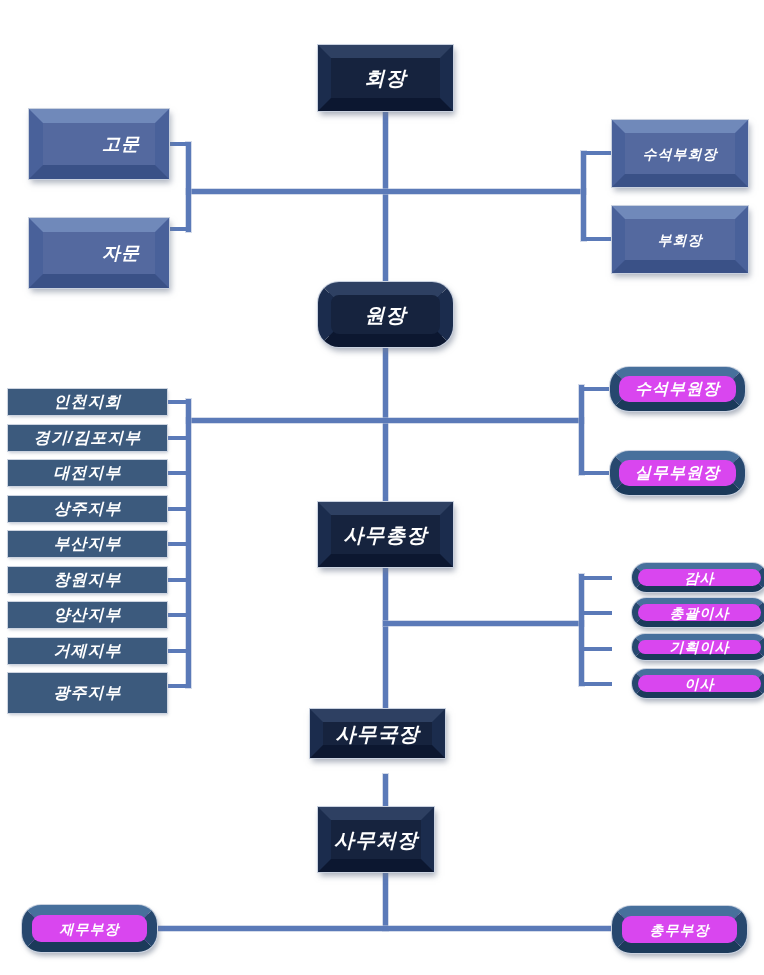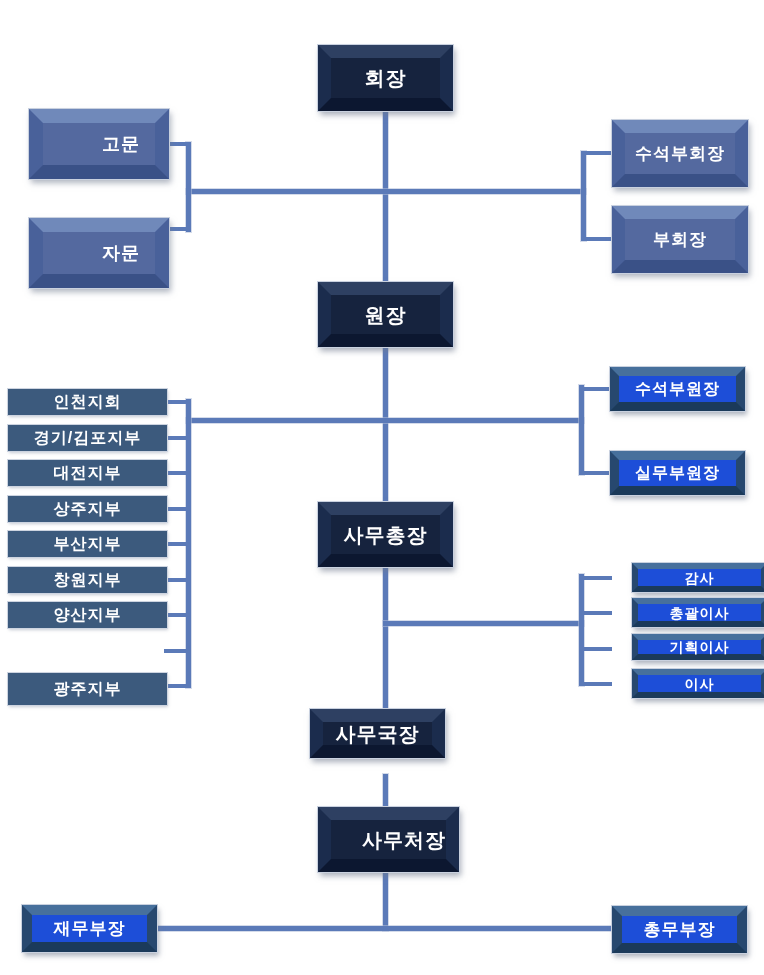--- a/index.html
+++ b/index.html
@@ -9,42 +9,43 @@
   }
   .canvas{position:absolute;left:0;top:0;width:764px;height:975px;}
   
   .line{position:absolute;background:#5b7ab8;}
   .line.halo{box-shadow:0 0 0 1px rgba(176,190,216,.55);}
   
   .node{
     position:absolute;box-sizing:border-box;display:flex;align-items:center;justify-content:center;
     color:#ffffff;font-weight:bold;letter-spacing:1px;line-height:1;text-align:center;
   }
-  .node span{display:block;}
+  .node span{display:block;font-style:italic;}
   
   .bevel{border-style:solid;}
   .bevel-dark{
     border-color:#2e4062 #1b2c4d #0c1730 #1b2c4d;background:#16233e;
     box-shadow:0 0 0 1px #c9d1df,2px 4px 6px rgba(110,120,140,.6);
   }
   .bevel-med{
     border-color:#7089ba #49619a #3a5187 #49619a;background:#54699f;
     box-shadow:0 0 0 1px #c9d1df,2px 4px 6px rgba(110,120,140,.55);
   }
   .bevel-steel{
-    border-color:#47709c #27486f #1b3a5a #27486f;background:#1d4ed8;
+    border-color:#47709c #27486f #1b3a5a #27486f;background:#d946ef;
     box-shadow:0 0 0 1px #c9d1df,2px 4px 5px rgba(110,120,140,.55);
+    border-radius:19px;
   }
   .flat{
     background:#3c5a7d;
     box-shadow:0 0 0 1px #cdd4e0,1px 2px 3px rgba(130,140,160,.45);
   }
   .bw13{border-width:13px;} .bw14{border-width:14px;padding-left:44px;} .bw9{border-width:9px;}
   .bw10{border-width:10px;} .bw6{border-width:6px;}
-  .fs20{font-size:20px;} .fs18{font-size:18px;} .fs17{font-size:17px;}
+  .fs20{font-size:20px;} .fs18{font-size:18px;} .fs17{font-size:14px;}
   .fs16{font-size:16px;} .fs14{font-size:14px;margin-left:20px;}
 </style>
 </head>
 <body>
 
 <div class="canvas">
 
   <div class="line halo" style="left:383px;top:110px;width:5px;height:173px;"></div>
   <div class="line halo" style="left:383px;top:346px;width:5px;height:158px;"></div>
   <div class="line halo" style="left:383px;top:566px;width:5px;height:144px;"></div>
@@ -78,30 +79,30 @@
   <div class="line" style="left:582px;top:387px;width:28px;height:4px;"></div>
   <div class="line" style="left:582px;top:471px;width:28px;height:4px;"></div>
   <div class="line" style="left:582px;top:576px;width:30px;height:4px;"></div>
   <div class="line" style="left:582px;top:611px;width:30px;height:4px;"></div>
   <div class="line" style="left:582px;top:647px;width:30px;height:4px;"></div>
   <div class="line" style="left:582px;top:682px;width:30px;height:4px;"></div>
 
   <div class="node bevel bevel-dark bw13 fs20" style="left:318px;top:45px;width:135px;height:66px;">
     <span>회장</span>
   </div>
-  <div class="node bevel bevel-dark bw13 fs20" style="left:318px;top:282px;width:135px;height:65px;">
+  <div class="node bevel bevel-dark bw13 fs20" style="left:318px;top:282px;width:135px;height:65px;border-radius:21px;">
     <span>원장</span>
   </div>
   <div class="node bevel bevel-dark bw13 fs20" style="left:318px;top:502px;width:135px;height:65px;">
     <span>사무총장</span>
   </div>
   <div class="node bevel bevel-dark bw13 fs20" style="left:310px;top:709px;width:135px;height:49px;">
     <span>사무국장</span>
   </div>
-  <div class="node bevel bevel-dark bw13 fs20" style="left:318px;top:807px;width:141px;height:65px;justify-content:flex-end;">
+  <div class="node bevel bevel-dark bw13 fs20" style="left:318px;top:807px;width:116px;height:65px;">
     <span>사무처장</span>
   </div>
 
   <div class="node bevel bevel-med bw14 fs18" style="left:29px;top:109px;width:140px;height:70px;">
     <span>고문</span>
   </div>
   <div class="node bevel bevel-med bw14 fs18" style="left:29px;top:194px;width:140px;height:70px;margin-top:24px;">
     <span>자문</span>
   </div>
 
@@ -133,21 +134,24 @@
   </div>
   <div class="node flat fs16" style="left:8px;top:531px;width:159px;height:26px;">
     <span>부산지부</span>
   </div>
   <div class="node flat fs16" style="left:8px;top:567px;width:159px;height:26px;">
     <span>창원지부</span>
   </div>
   <div class="node flat fs16" style="left:8px;top:602px;width:159px;height:26px;">
     <span>양산지부</span>
   </div>
-  <div class="node flat fs16" style="left:8px;top:673px;width:159px;height:32px;">
+  <div class="node flat fs16" style="left:8px;top:638px;width:159px;height:26px;">
+    <span>거제지부</span>
+  </div>
+  <div class="node flat fs16" style="left:8px;top:673px;width:159px;height:40px;">
     <span>광주지부</span>
   </div>
 
   <div class="node bevel bevel-steel bw6 fs14" style="left:612px;top:563px;width:135px;height:29px;">
     <span>감사</span>
   </div>
   <div class="node bevel bevel-steel bw6 fs14" style="left:612px;top:598px;width:135px;height:29px;">
     <span>총괄이사</span>
   </div>
   <div class="node bevel bevel-steel bw6 fs14" style="left:612px;top:634px;width:135px;height:26px;">

